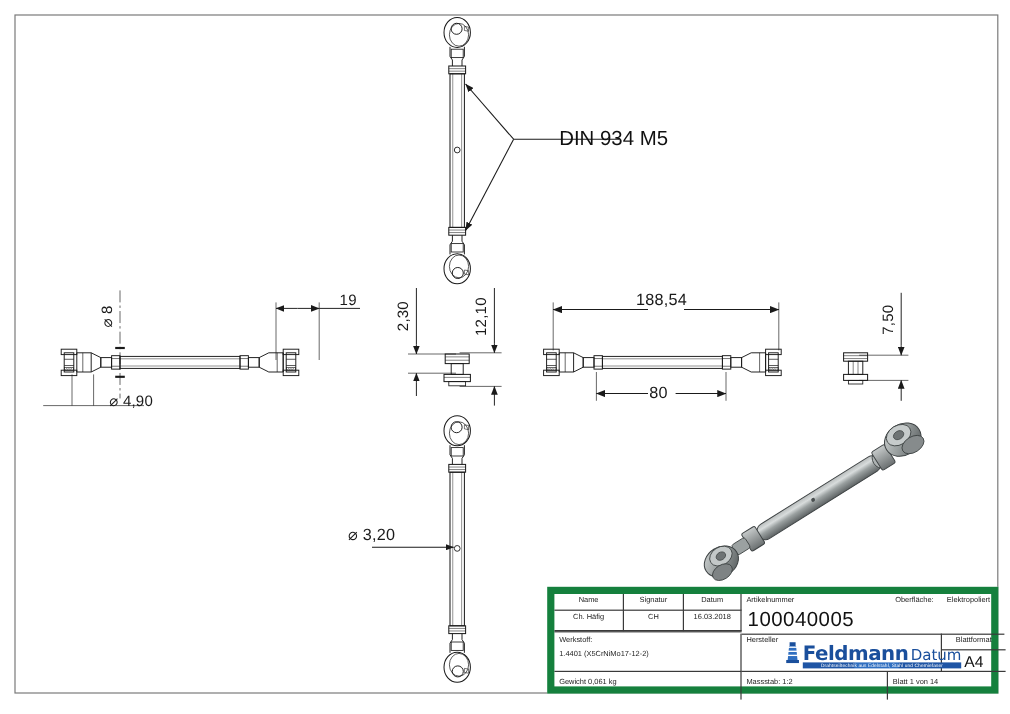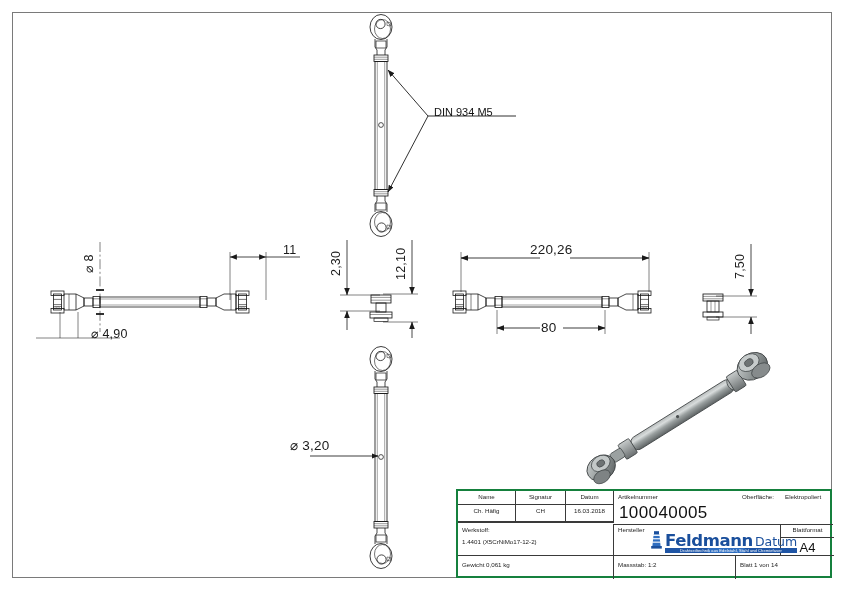--- a/index.html
+++ b/index.html
@@ -36,30 +36,31 @@
     color: #1a1a1a;
     white-space: nowrap;
     letter-spacing: 0.2px;
   }
   .dimtext.rot {
     transform-origin: left bottom;
     transform: rotate(-90deg);
   }
   .label-callout {
     position: absolute;
-    font-size: 11px;
+    font-size: 17px;
     color: #111;
     white-space: nowrap;
+    margin-left: 32px;
   }
   
   #titleblock {
     position: absolute;
     left: 456px; top: 489px;
     width: 376px; height: 89px;
-    border: 2px solid #15803d;
+    border: 6px solid #15803d;
     background: #fff;
     font-size: 6.2px;
     color: #1d1d1d;
   }
   #titleblock .cell {
     position: absolute;
     border-right: 0.9px solid #3a3a3a;
     border-bottom: 0.9px solid #3a3a3a;
     padding: 2px 4px;
     overflow: hidden;
@@ -403,27 +404,27 @@
       </g>
     </g>
   </svg>
 
   <div class="label-callout" style="left:434px; top:106px;">DIN 934 M5</div>
 
   <div class="dimtext rot" style="left:96px; top:258px;">⌀ 8</div>
 
   <div class="dimtext" style="left:91px; top:326px;">⌀ 4,90</div>
 
-  <div class="dimtext" style="left:283px; top:243px;">11</div>
+  <div class="dimtext" style="left:283px; top:243px;">19</div>
 
   <div class="dimtext rot" style="left:343px; top:262px;">2,30</div>
 
   <div class="dimtext rot" style="left:408px; top:266px;">12,10</div>
 
-  <div class="dimtext" style="left:530px; top:242px; font-size:13.5px;">220,26</div>
+  <div class="dimtext" style="left:530px; top:242px; font-size:13.5px;">188,54</div>
 
   <div class="dimtext" style="left:541px; top:320px; font-size:13.5px;">80</div>
 
   <div class="dimtext rot" style="left:747px; top:265px;">7,50</div>
 
   <div class="dimtext" style="left:290px; top:437px; font-size:13.5px;">⌀ 3,20</div>
 
   <div id="titleblock">
 
     <div class="cell tb-center" style="left:0;   top:0;  width:58px;  height:14px;">Name</div>

